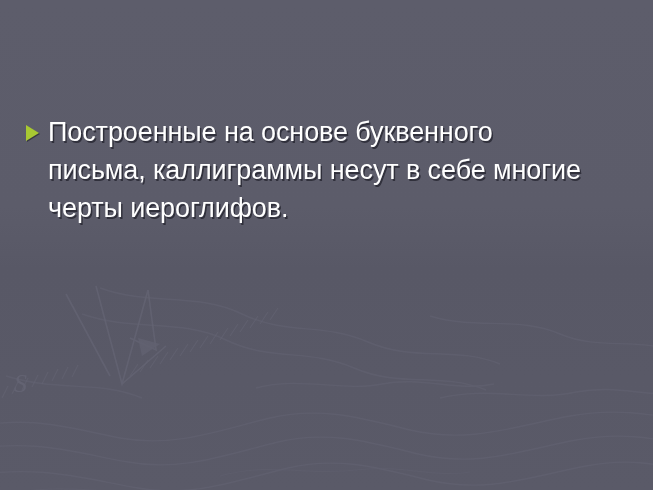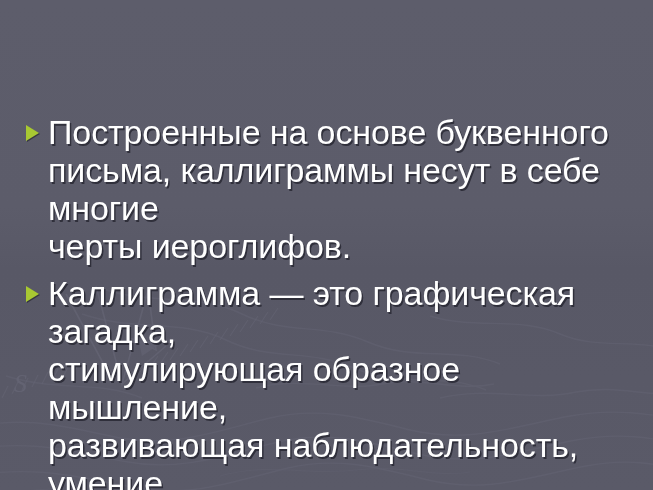--- a/index.html
+++ b/index.html
@@ -72,21 +72,21 @@
     height: 0;
     border-top: 8px solid transparent;
     border-bottom: 8px solid transparent;
     border-left: 13px solid #a8c832;
     filter: drop-shadow(1px 1px 0 rgba(25,25,32,0.55));
   }
 
   .bullet-text {
     display: block;
     color: #ffffff;
-    font-size: 34px;
+    font-size: 27px;
     line-height: 38px;
     font-weight: 400;
     letter-spacing: -0.1px;
     text-shadow: 1.5px 1.5px 0 rgba(34,34,44,0.75);
     white-space: pre-line;
   }
 </style>
 </head>
 <body>
 
@@ -132,24 +132,17 @@
   <div class="content">
     <ul class="bullet-list">
 
       <li class="bullet-item">
         <span class="bullet-marker"></span>
         <span class="bullet-text">Построенные на основе буквенного
 письма, каллиграммы несут в себе многие
 черты иероглифов.</span>
       </li>
 
-      <li class="bullet-item">
-        <span class="bullet-marker"></span>
-        <span class="bullet-text">Каллиграмма — это графическая загадка,
-стимулирующая образное мышление,
-развивающая наблюдательность, умение
-сосредоточиться.</span>
-      </li>
 
     </ul>
   </div>
 
 </div>
 
 </body></html>

